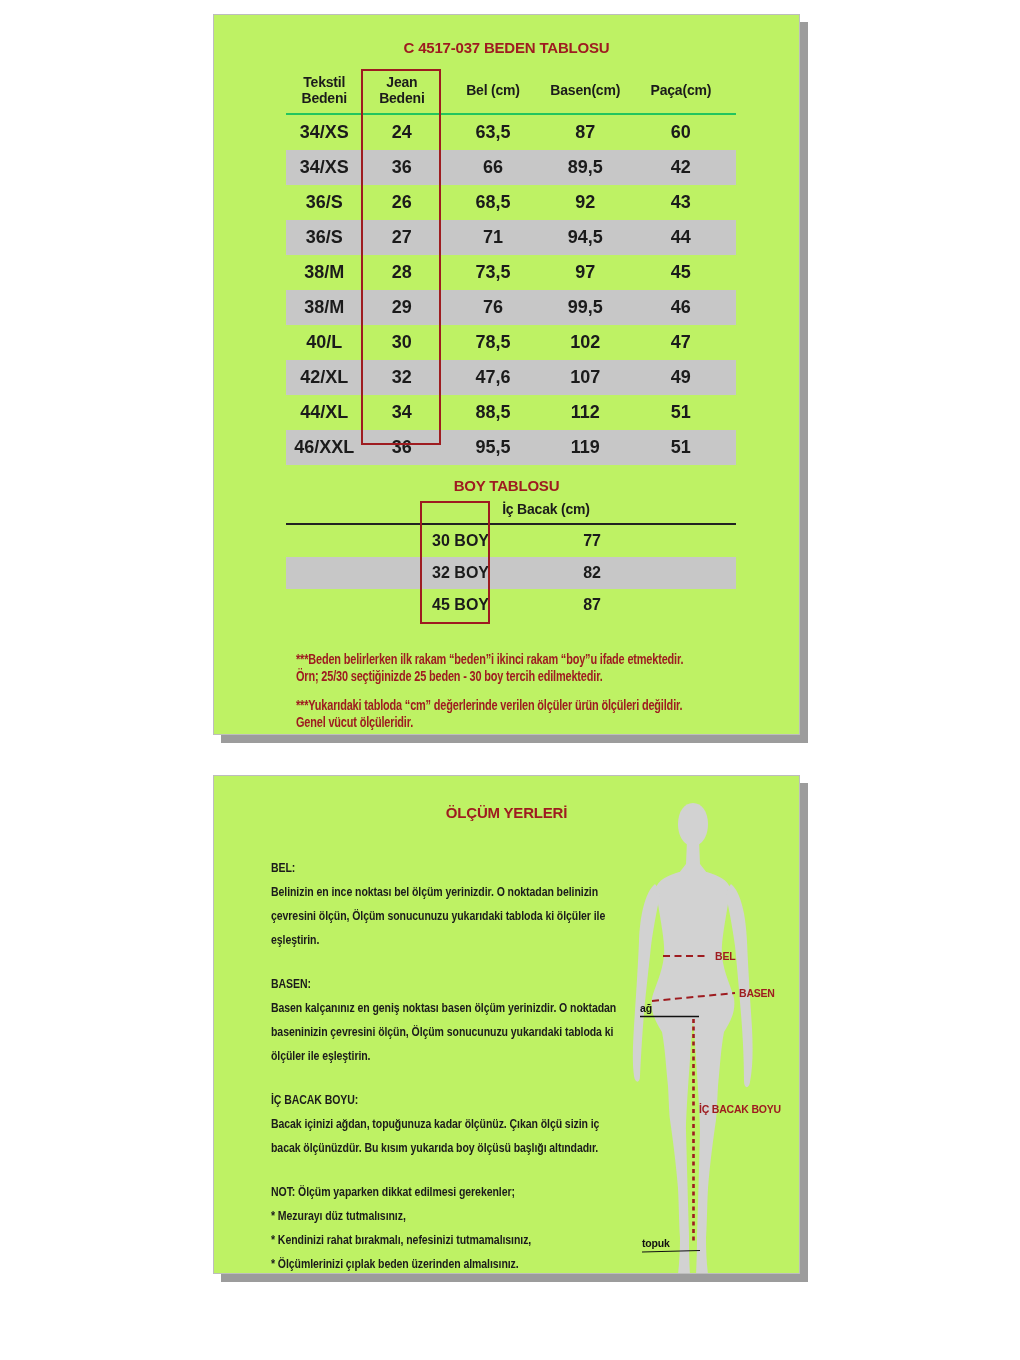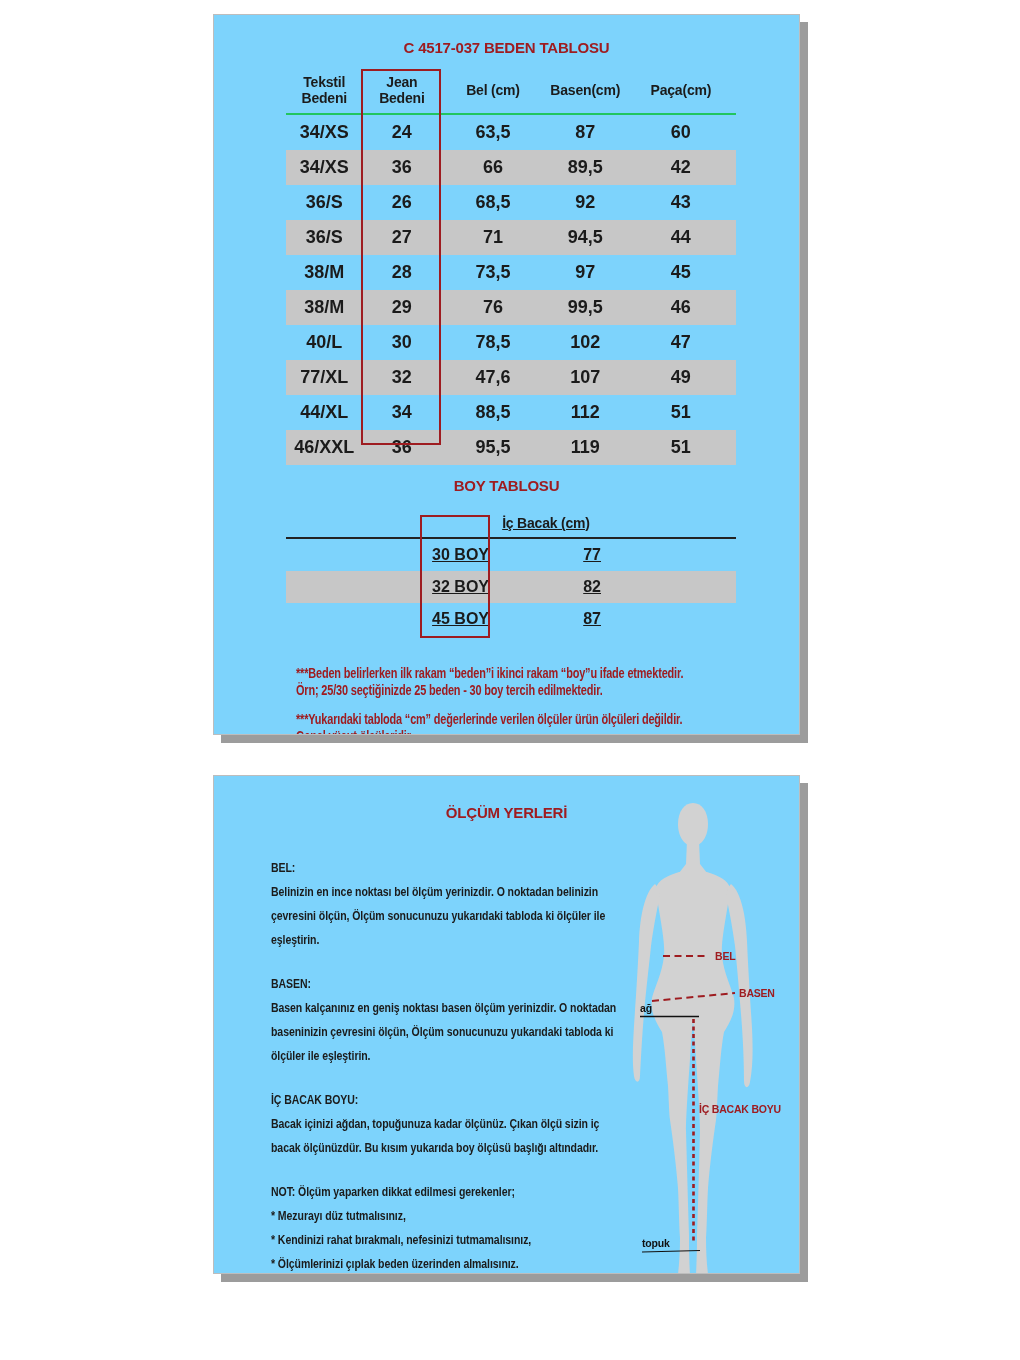--- a/index.html
+++ b/index.html
@@ -2,34 +2,34 @@
 <html><head>
 <meta charset="utf-8">
 <style>
   html,body{margin:0;padding:0;}
   body{
     width:1020px;height:1360px;position:relative;background:#ffffff;
     font-family:"Liberation Sans","DejaVu Sans",sans-serif;font-weight:bold;color:#1b1b1b;
     overflow:hidden;
   }
   .panel{
-    position:absolute;left:213px;width:587px;background:#7dd3fc;
+    position:absolute;left:213px;width:587px;background:#bef264;
     border:1px solid #bdbdbd;box-shadow:8px 8px 0 0 #9c9c9c;box-sizing:border-box;
     overflow:hidden;
   }
   #size-panel{top:14px;height:721px;}
   #measure-panel{top:775px;height:499px;}
   .red{color:#9e1c20;}
   .panel-title{text-align:center;font-size:15px;letter-spacing:-0.2px;height:18px;}
   #size-panel .panel-title{margin-top:24px;}
   #measure-panel .panel-title{margin-top:28px;}
 
   .tbl-wrap{position:relative;width:450px;margin-left:72px;}
   #size-tbl-wrap{margin-top:10px;}
-  #boy-tbl-wrap{margin-top:14px;text-decoration:underline;}
+  #boy-tbl-wrap{}
   table{border-collapse:collapse;width:100%;table-layout:fixed;}
   .size-table th{
     height:44px;vertical-align:middle;text-align:center;font-size:14px;line-height:16px;
     white-space:pre-line;border-bottom:2px solid #22c55e;letter-spacing:-0.2px;
   }
   .size-table td{height:33px;text-align:center;font-size:18px;}
   tbody tr:nth-child(even){background:#c7c7c7;}
   .boy-table th{height:26px;vertical-align:middle;text-align:center;font-size:14px;border-bottom:2px solid #222;letter-spacing:-0.2px;}
   .boy-table td{height:30px;text-align:right;font-size:16px;}
   .red-box{position:absolute;border:2px solid #9e1c20;box-sizing:border-box;background:transparent;pointer-events:none;}
@@ -123,21 +123,21 @@
           <td>46</td>
         </tr>
         <tr>
           <td>40/L</td>
           <td>30</td>
           <td>78,5</td>
           <td>102</td>
           <td>47</td>
         </tr>
         <tr>
-          <td>77/XL</td>
+          <td>42/XL</td>
           <td>32</td>
           <td>47,6</td>
           <td>107</td>
           <td>49</td>
         </tr>
         <tr>
           <td>44/XL</td>
           <td>34</td>
           <td>88,5</td>
           <td>112</td>

